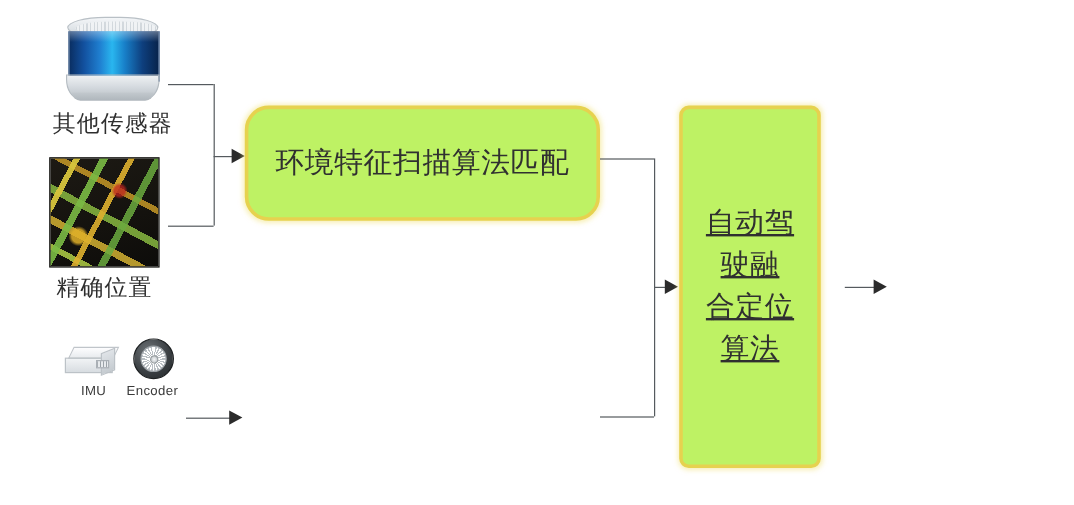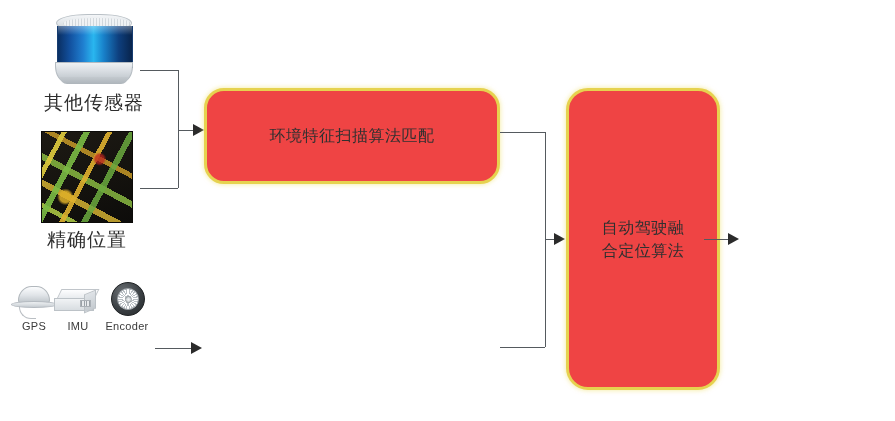--- a/index.html
+++ b/index.html
@@ -15,39 +15,39 @@
     width: 895px;
     height: 421px;
     background: #ffffff;
     overflow: hidden;
   }
 
   
   .proc-box {
     position: absolute;
     box-sizing: border-box;
-    background: #ef4444;
+    background: #bef264;
     border: 3px solid #e6d24f;
     border-radius: 18px;
     box-shadow: 0 0 4px 1px rgba(240,225,120,0.55);
     display: flex;
     align-items: center;
     justify-content: center;
     text-align: center;
     color: #303030;
-    font-size: 16px;
+    font-size: 24px;
     line-height: 1.45;
     letter-spacing: 0.5px;
     font-family: "Liberation Sans", "DejaVu Sans", sans-serif;
   }
   .proc-box .boxtext { display: block; padding: 0 10px; white-space: pre-line; }
 
   .box-scan  { left: 204px; top: 88px;  width: 296px; height: 96px;  border-radius: 20px; }
   .box-fuse  { left: 204px; top: 310px; width: 296px; height: 80px;  border-radius: 20px; }
-  .box-algo  { left: 566px; top: 88px;  width: 154px; height: 302px; border-radius: 22px; }
+  .box-algo  { left: 566px; top: 88px;  width: 118px; height: 302px; border-radius: 8px; text-decoration: underline; }
   .box-out   { left: 745px; top: 88px;  width: 133px; height: 302px; border-radius: 22px; }
 
   
   .ln-h { position: absolute; height: 0; border-top: 1.6px solid #555a5e; }
   .ln-v { position: absolute; width: 0; border-left: 1.6px solid #555a5e; }
 
   .arrowhead {
     position: absolute;
     width: 0; height: 0;
     border-top: 6px solid transparent;
@@ -209,26 +209,20 @@
       <div class="lidar-ridges"></div>
     </div>
     <div class="lidar-glass"></div>
     <div class="lidar-base"></div>
   </div>
   <div class="src-label" style="left: 14px; top: 90px; width: 160px;">其他传感器</div>
 
   <div class="map-img"></div>
   <div class="src-label" style="left: 7px; top: 227px; width: 160px;">精确位置</div>
 
-  <div class="mini-icon-wrap" style="left: 6px; top: 278px; height: 56px;">
-    <div class="gps-dome"></div>
-    <div class="gps-brim"></div>
-    <div class="gps-cable"></div>
-    <div class="mini-cap">GPS</div>
-  </div>
 
   <div class="mini-icon-wrap" style="left: 50px; top: 278px; height: 56px;">
     <div class="imu-top"></div>
     <div class="imu-front"></div>
     <div class="imu-side"></div>
     <div class="imu-port"></div>
     <div class="mini-cap">IMU</div>
   </div>
 
   <div class="mini-icon-wrap" style="left: 99px; top: 278px; height: 56px;">

